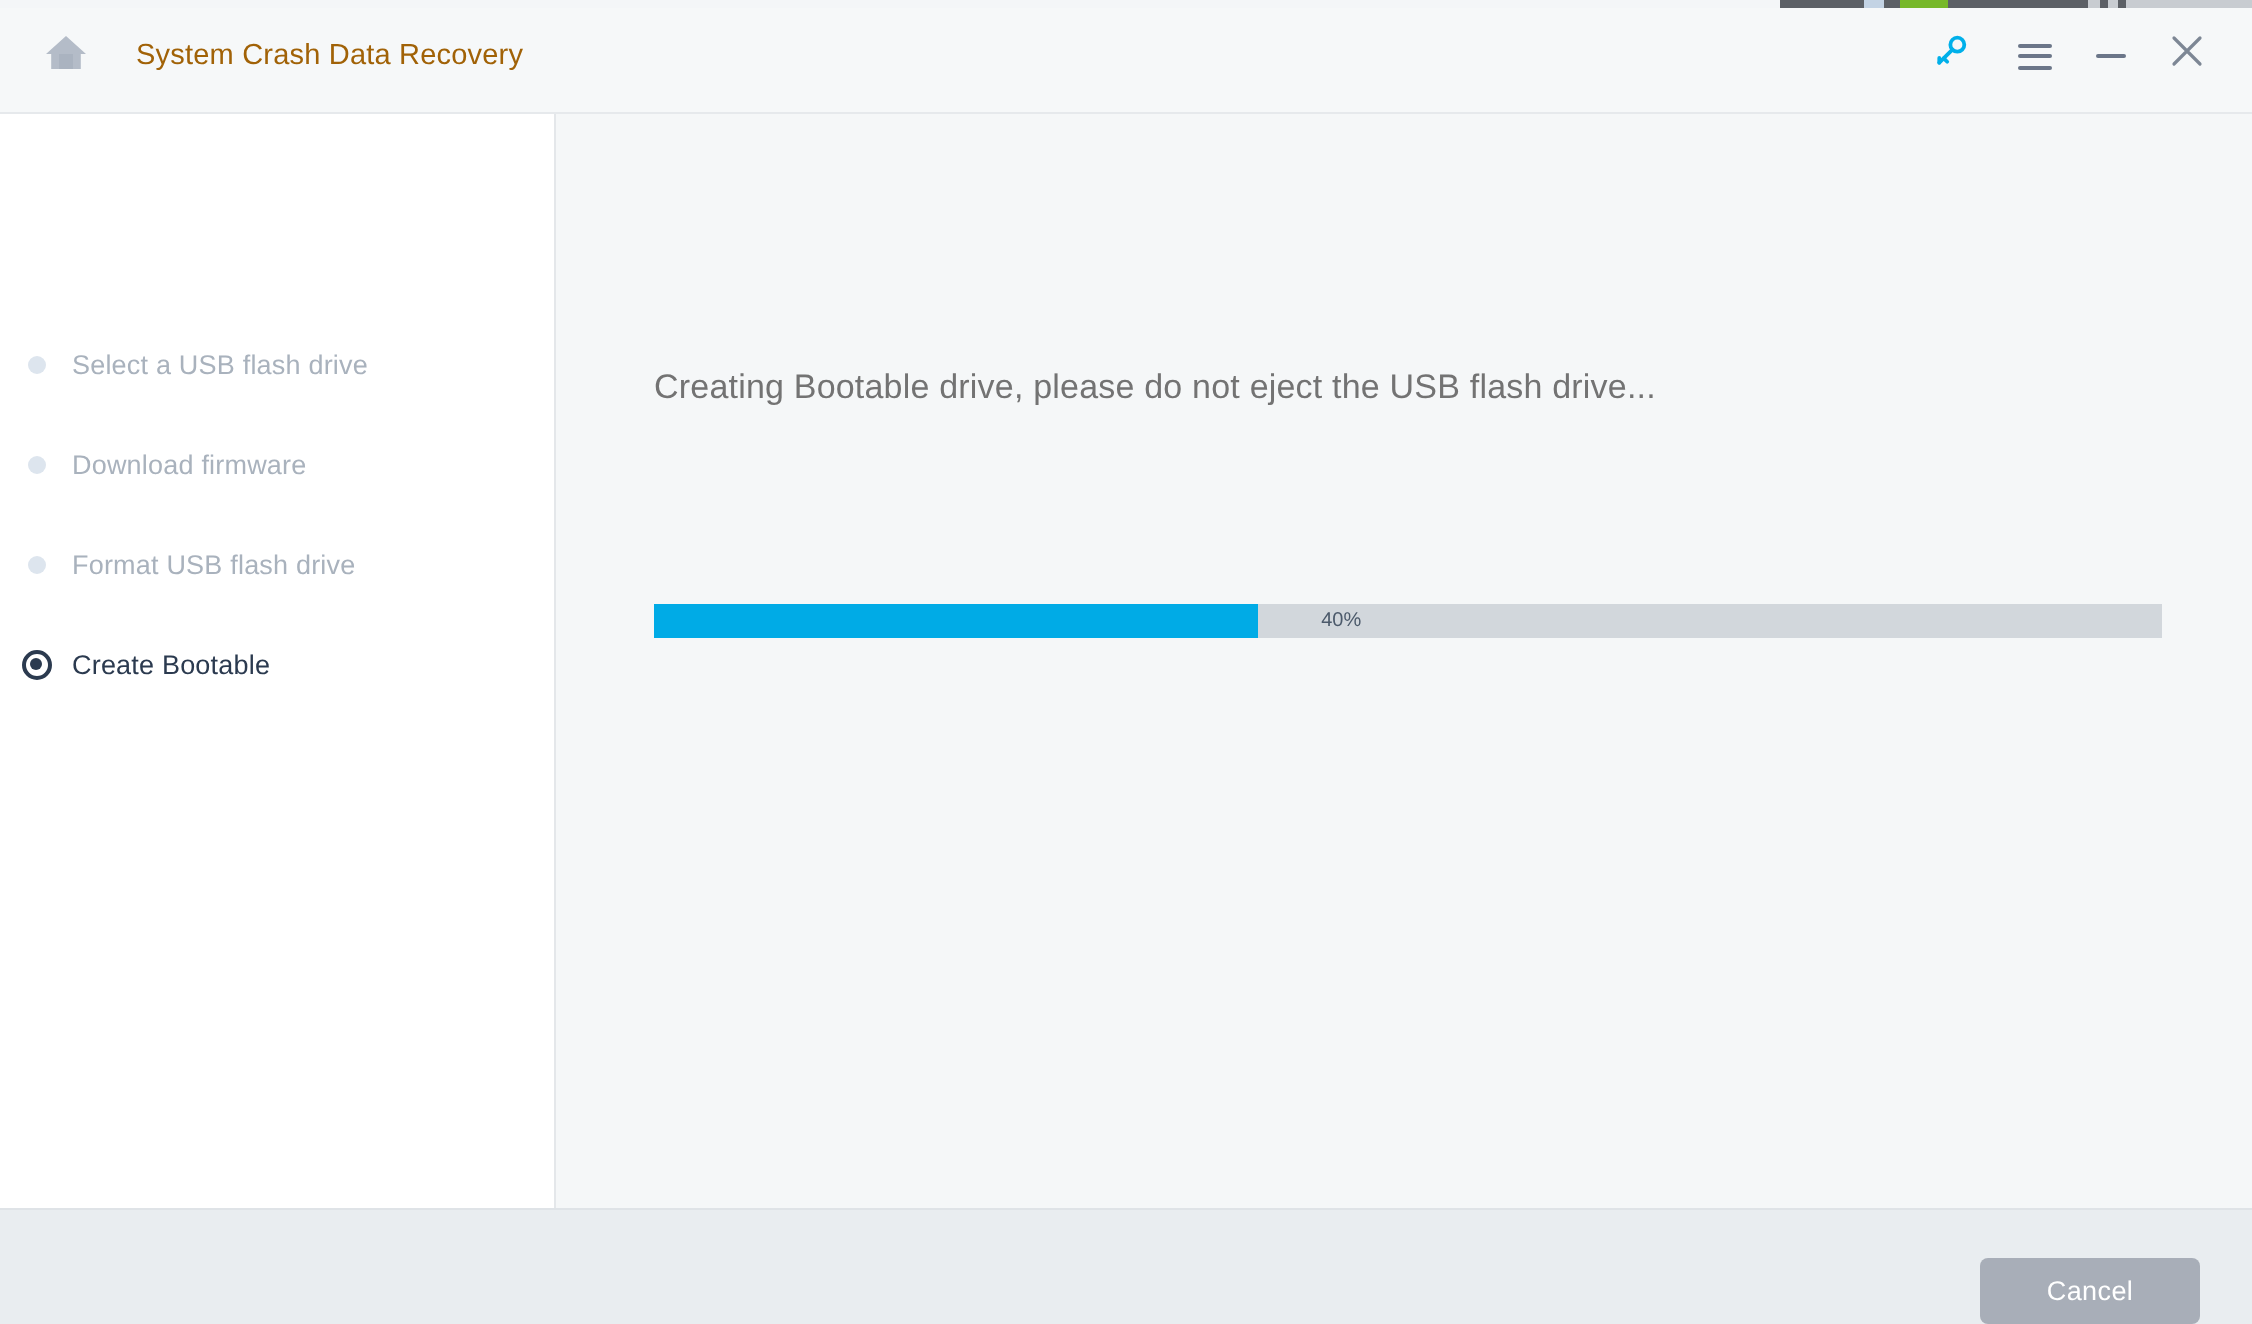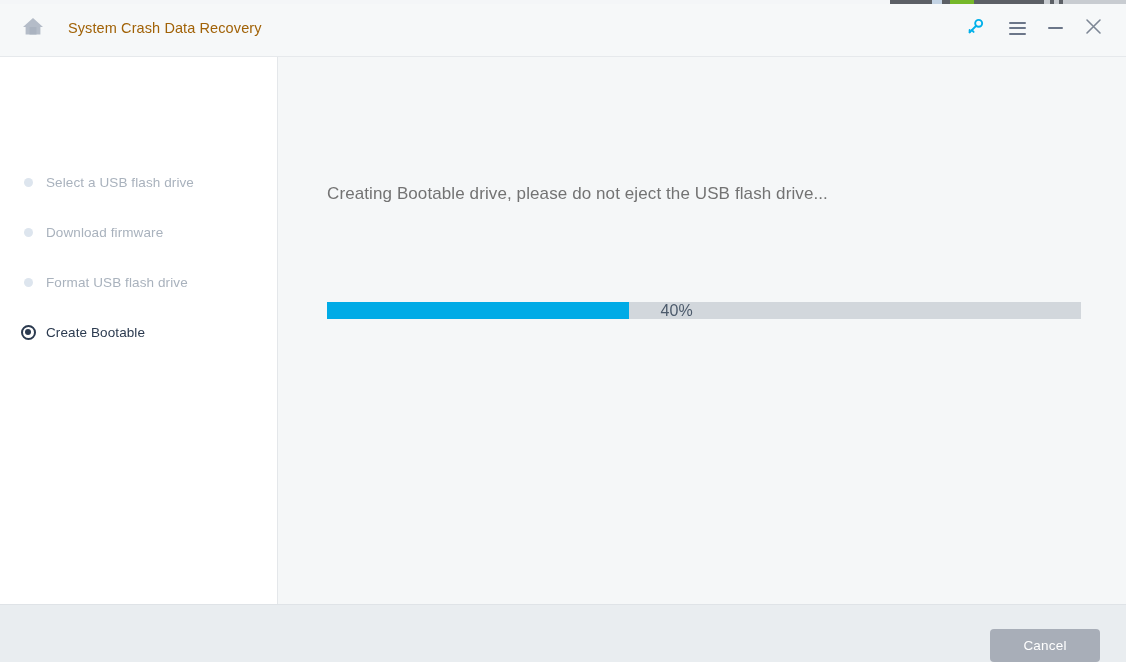--- a/index.html
+++ b/index.html
@@ -109,21 +109,21 @@
     min-width: 278px;
     background: #ffffff;
     border-right: 1px solid #e4e7ea;
     box-sizing: border-box;
     padding-top: 100px;
   }
   .step {
     display: flex;
     align-items: center;
     height: 50px;
-    padding-left: 18px;
+    padding-left: 8px;
     box-sizing: border-box;
     cursor: default;
   }
   .step-marker {
     width: 20px;
     min-width: 20px;
     height: 20px;
     margin-right: 8px;
     display: flex;
     align-items: center;
@@ -197,21 +197,21 @@
     left: 0;
     top: 0;
     height: 100%;
     background: #00abe6;
   }
   .progress-label {
     position: absolute;
     top: 0;
     height: 17px;
     line-height: 17px;
-    font-size: 16px;
+    font-size: 10px;
     color: #4c5a6b;
     padding-left: 32px;
     white-space: nowrap;
   }
 
   
   .footer {
     height: 58px;
     min-height: 58px;
     background: #e9edf0;

